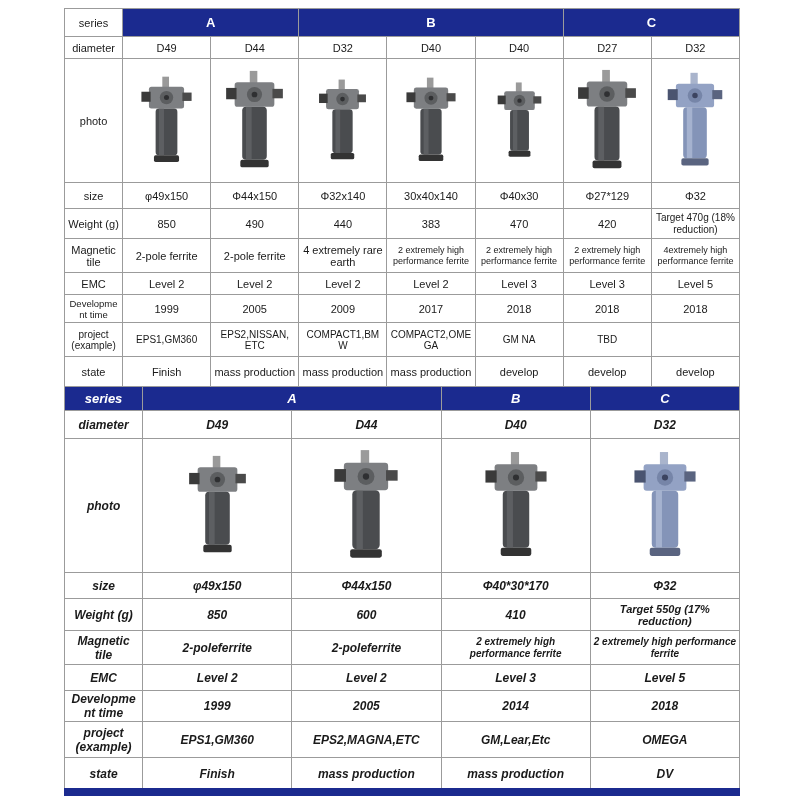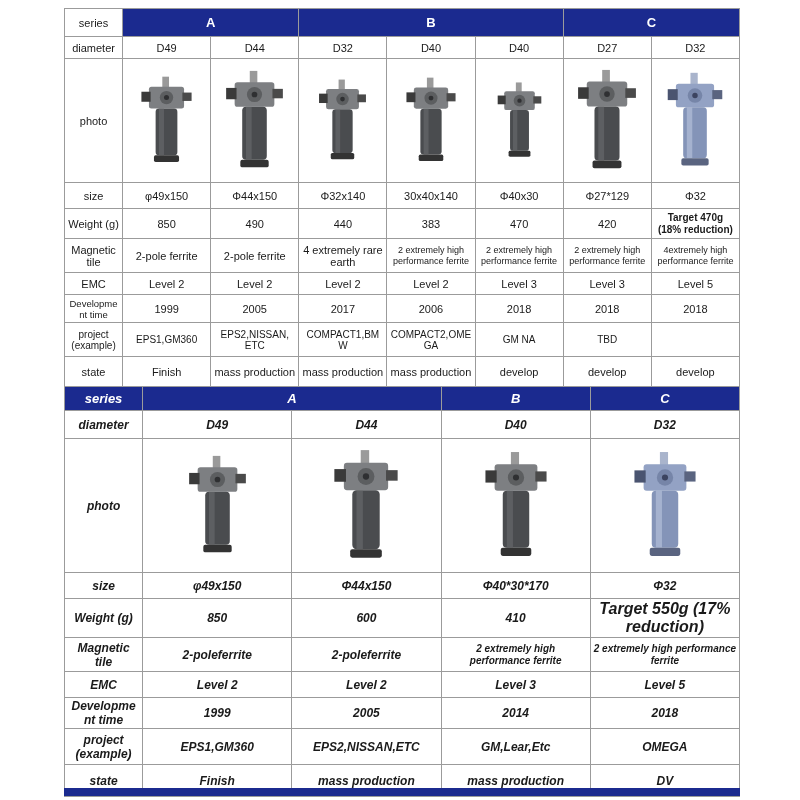--- a/index.html
+++ b/index.html
@@ -30,21 +30,21 @@
   #t2 tr.rp td{ height:134px; }
   #t2 tr.rz td{ height:26px; }
   #t2 tr.rw td{ height:32px; }
   #t2 tr.rm td{ height:34px; }
   #t2 tr.re td{ height:26px; }
   #t2 tr.rt td{ height:30px; }
   #t2 tr.rj td{ height:36px; }
   #t2 tr.rst td{ height:32px; }
   #t1 td.magcell{ font-size:9px; line-height:1.2; }
   #t1 td.projcell{ font-size:10px; }
-  #t1 td.wcell7{ font-size:10px; line-height:1.2;font-weight:bold; }
+  #t1 td.wcell7{ font-size:10px; line-height:1.2; }
   #t2 td.magcell{ font-size:10px; line-height:1.2; }
   .photocell{ padding:2px; }
   .photocell svg{ display:inline-block; vertical-align:middle; }
   .lbl{ background:#fff; }
   #bottombar{ position:absolute; left:64px; top:788px; width:676px; height:8px;
               background:var(--header-bg); }
   #defs{ position:absolute; width:0; height:0; overflow:hidden; }
 </style>
 </head>
 <body>
@@ -167,22 +167,22 @@
       <td>Level 2</td>
       <td>Level 2</td>
       <td>Level 3</td>
       <td>Level 3</td>
       <td>Level 5</td>
     </tr>
     <tr class="rt">
       <td class="lbl" style="font-size:9.5px">Development time</td>
       <td>1999</td>
       <td>2005</td>
+      <td>2009</td>
       <td>2017</td>
-      <td>2006</td>
       <td>2018</td>
       <td>2018</td>
       <td>2018</td>
     </tr>
     <tr class="rj">
       <td class="lbl" style="font-size:10px">project (example)</td>
       <td class="projcell">EPS1,GM360</td>
       <td class="projcell">EPS2,NISSAN, ETC</td>
       <td class="projcell">COMPACT1,BMW</td>
       <td class="projcell">COMPACT2,OMEGA</td>
@@ -245,21 +245,21 @@
       <td>φ49x150</td>
       <td>Φ44x150</td>
       <td>Φ40*30*170</td>
       <td>Φ32</td>
     </tr>
     <tr class="rw">
       <td class="lbl">Weight (g)</td>
       <td>850</td>
       <td>600</td>
       <td>410</td>
-      <td style="font-size:16px">Target 550g (17% reduction)</td>
+      <td style="font-size:11px">Target 550g (17% reduction)</td>
     </tr>
     <tr class="rm">
       <td class="lbl">Magnetic tile</td>
       <td>2-poleferrite</td>
       <td>2-poleferrite</td>
       <td class="magcell">2 extremely high performance ferrite</td>
       <td class="magcell">2 extremely high performance ferrite</td>
     </tr>
     <tr class="re">
       <td class="lbl">EMC</td>
@@ -271,21 +271,21 @@
     <tr class="rt">
       <td class="lbl">Development time</td>
       <td>1999</td>
       <td>2005</td>
       <td>2014</td>
       <td>2018</td>
     </tr>
     <tr class="rj">
       <td class="lbl">project (example)</td>
       <td>EPS1,GM360</td>
-      <td>EPS2,NISSAN,ETC</td>
+      <td>EPS2,MAGNA,ETC</td>
       <td>GM,Lear,Etc</td>
       <td>OMEGA</td>
     </tr>
     <tr class="rst">
       <td class="lbl">state</td>
       <td>Finish</td>
       <td>mass production</td>
       <td>mass production</td>
       <td>DV</td>
     </tr>

